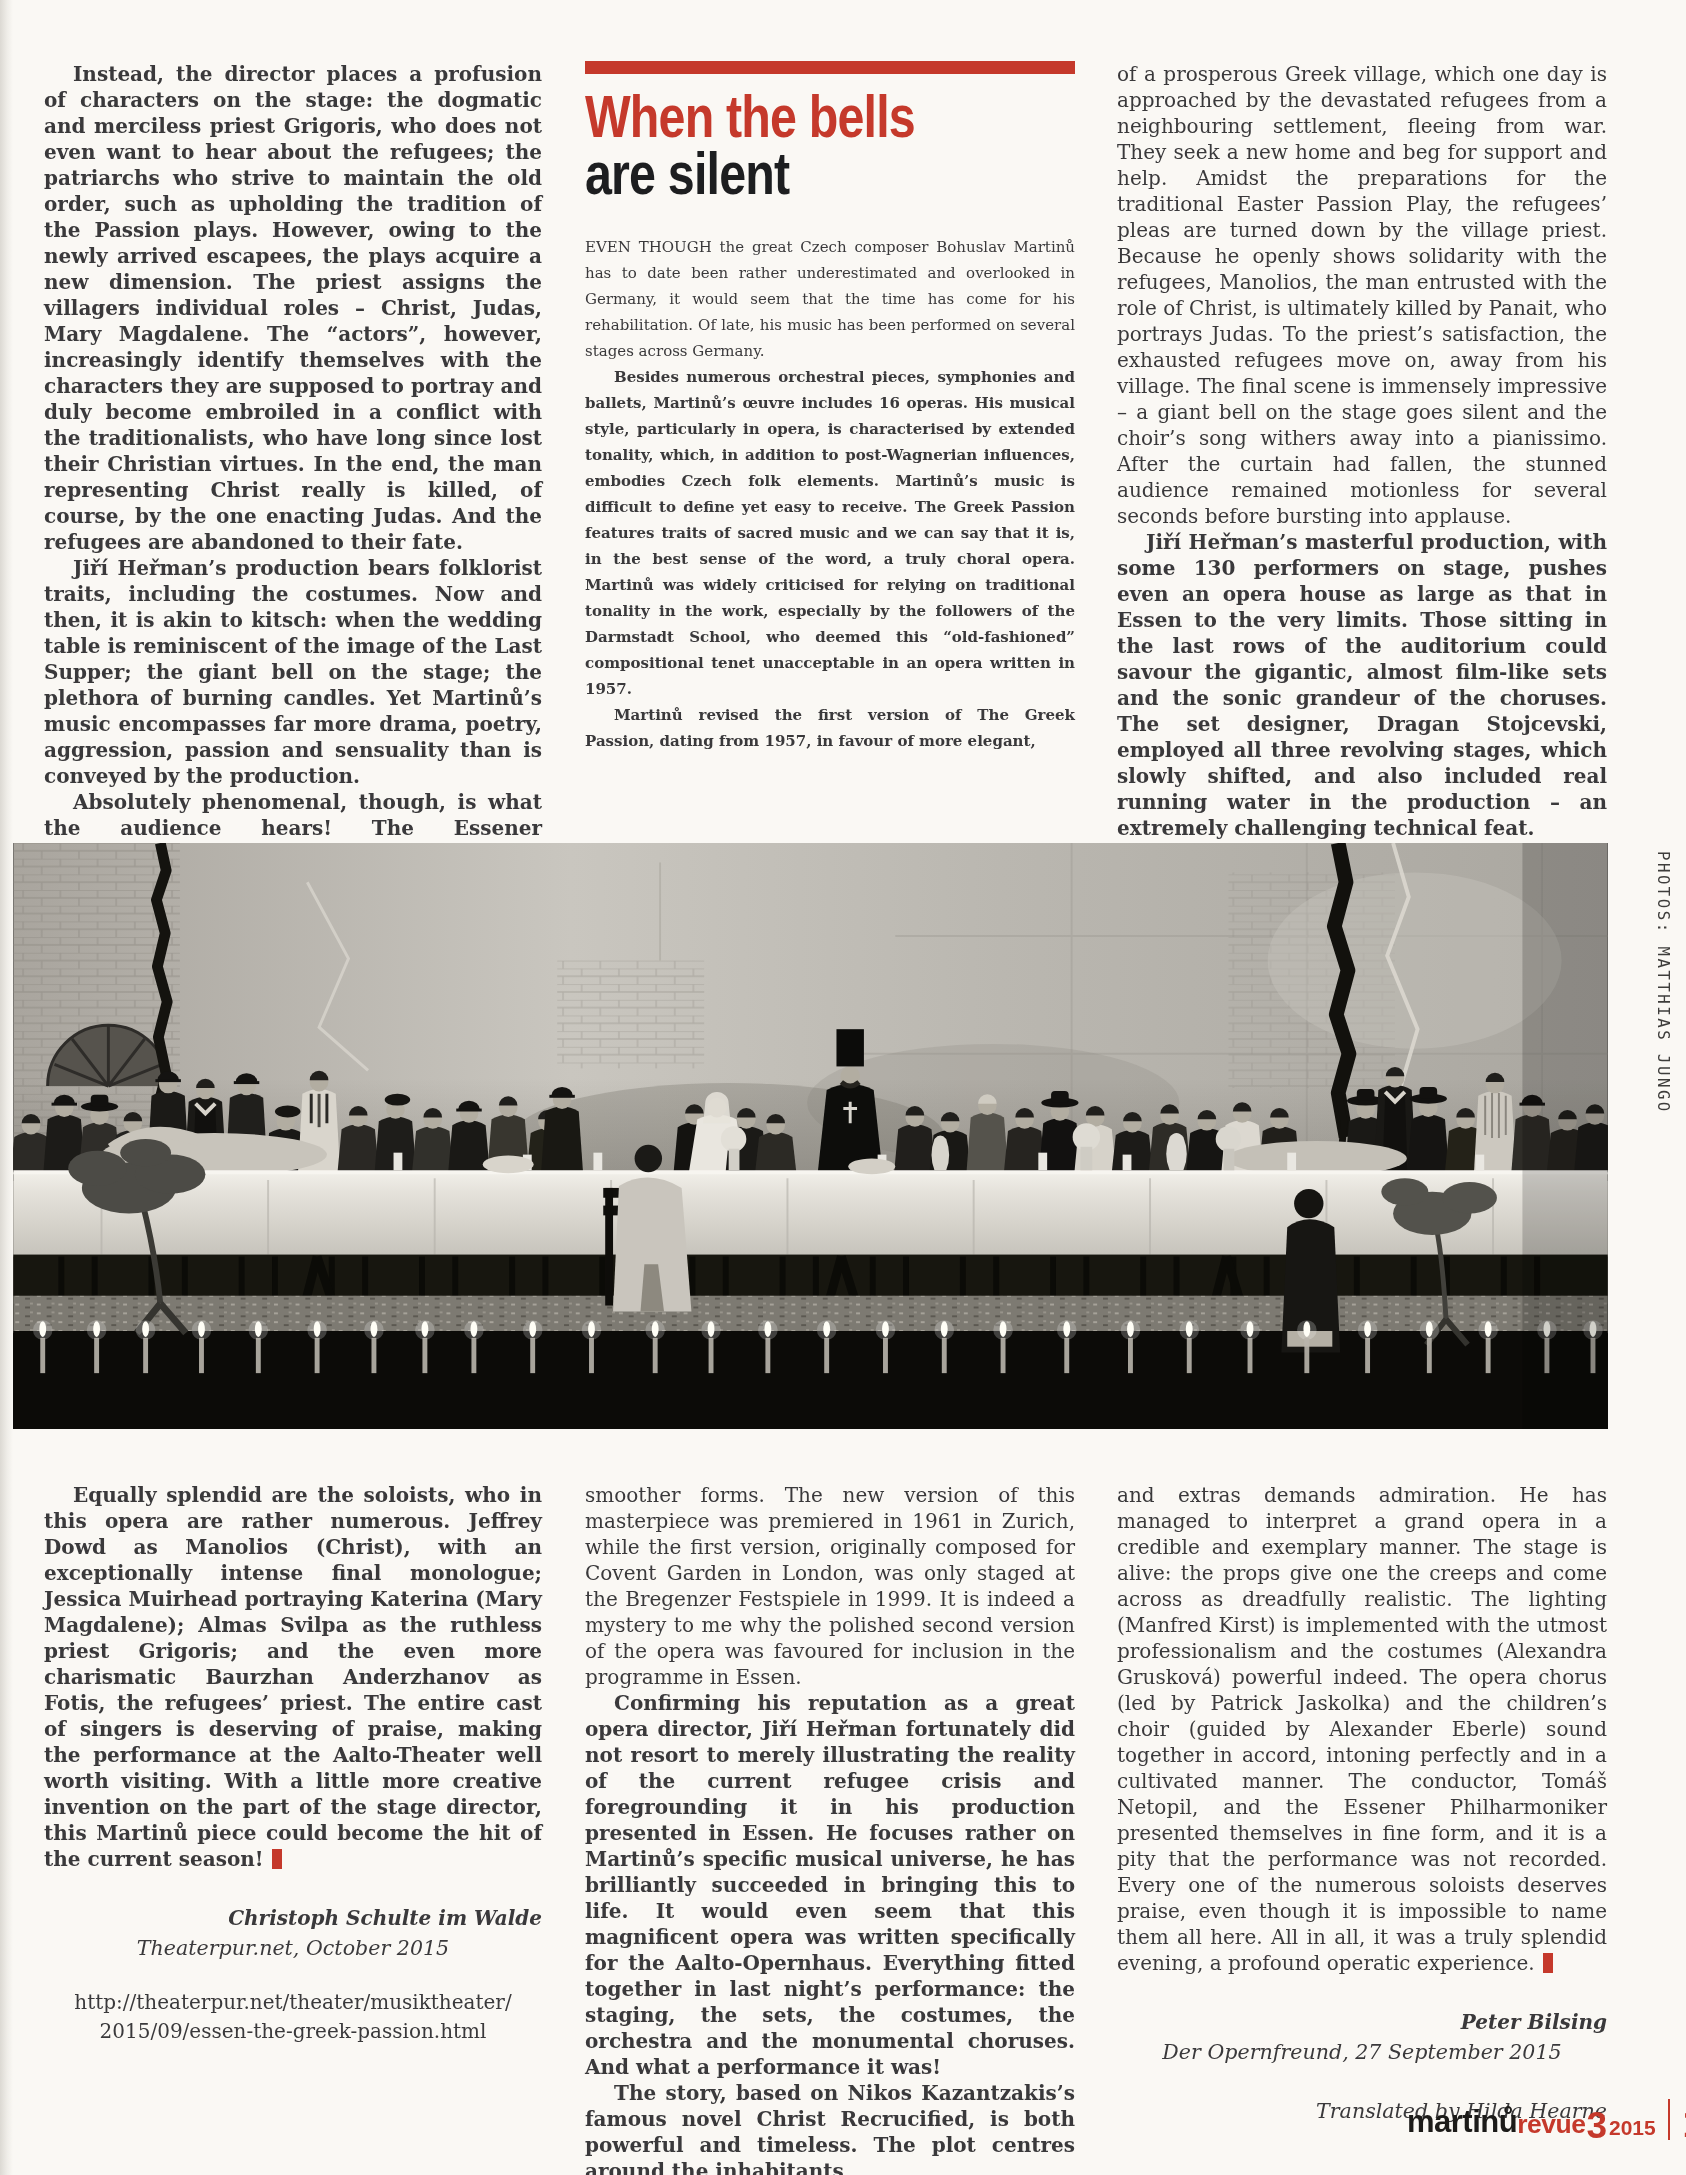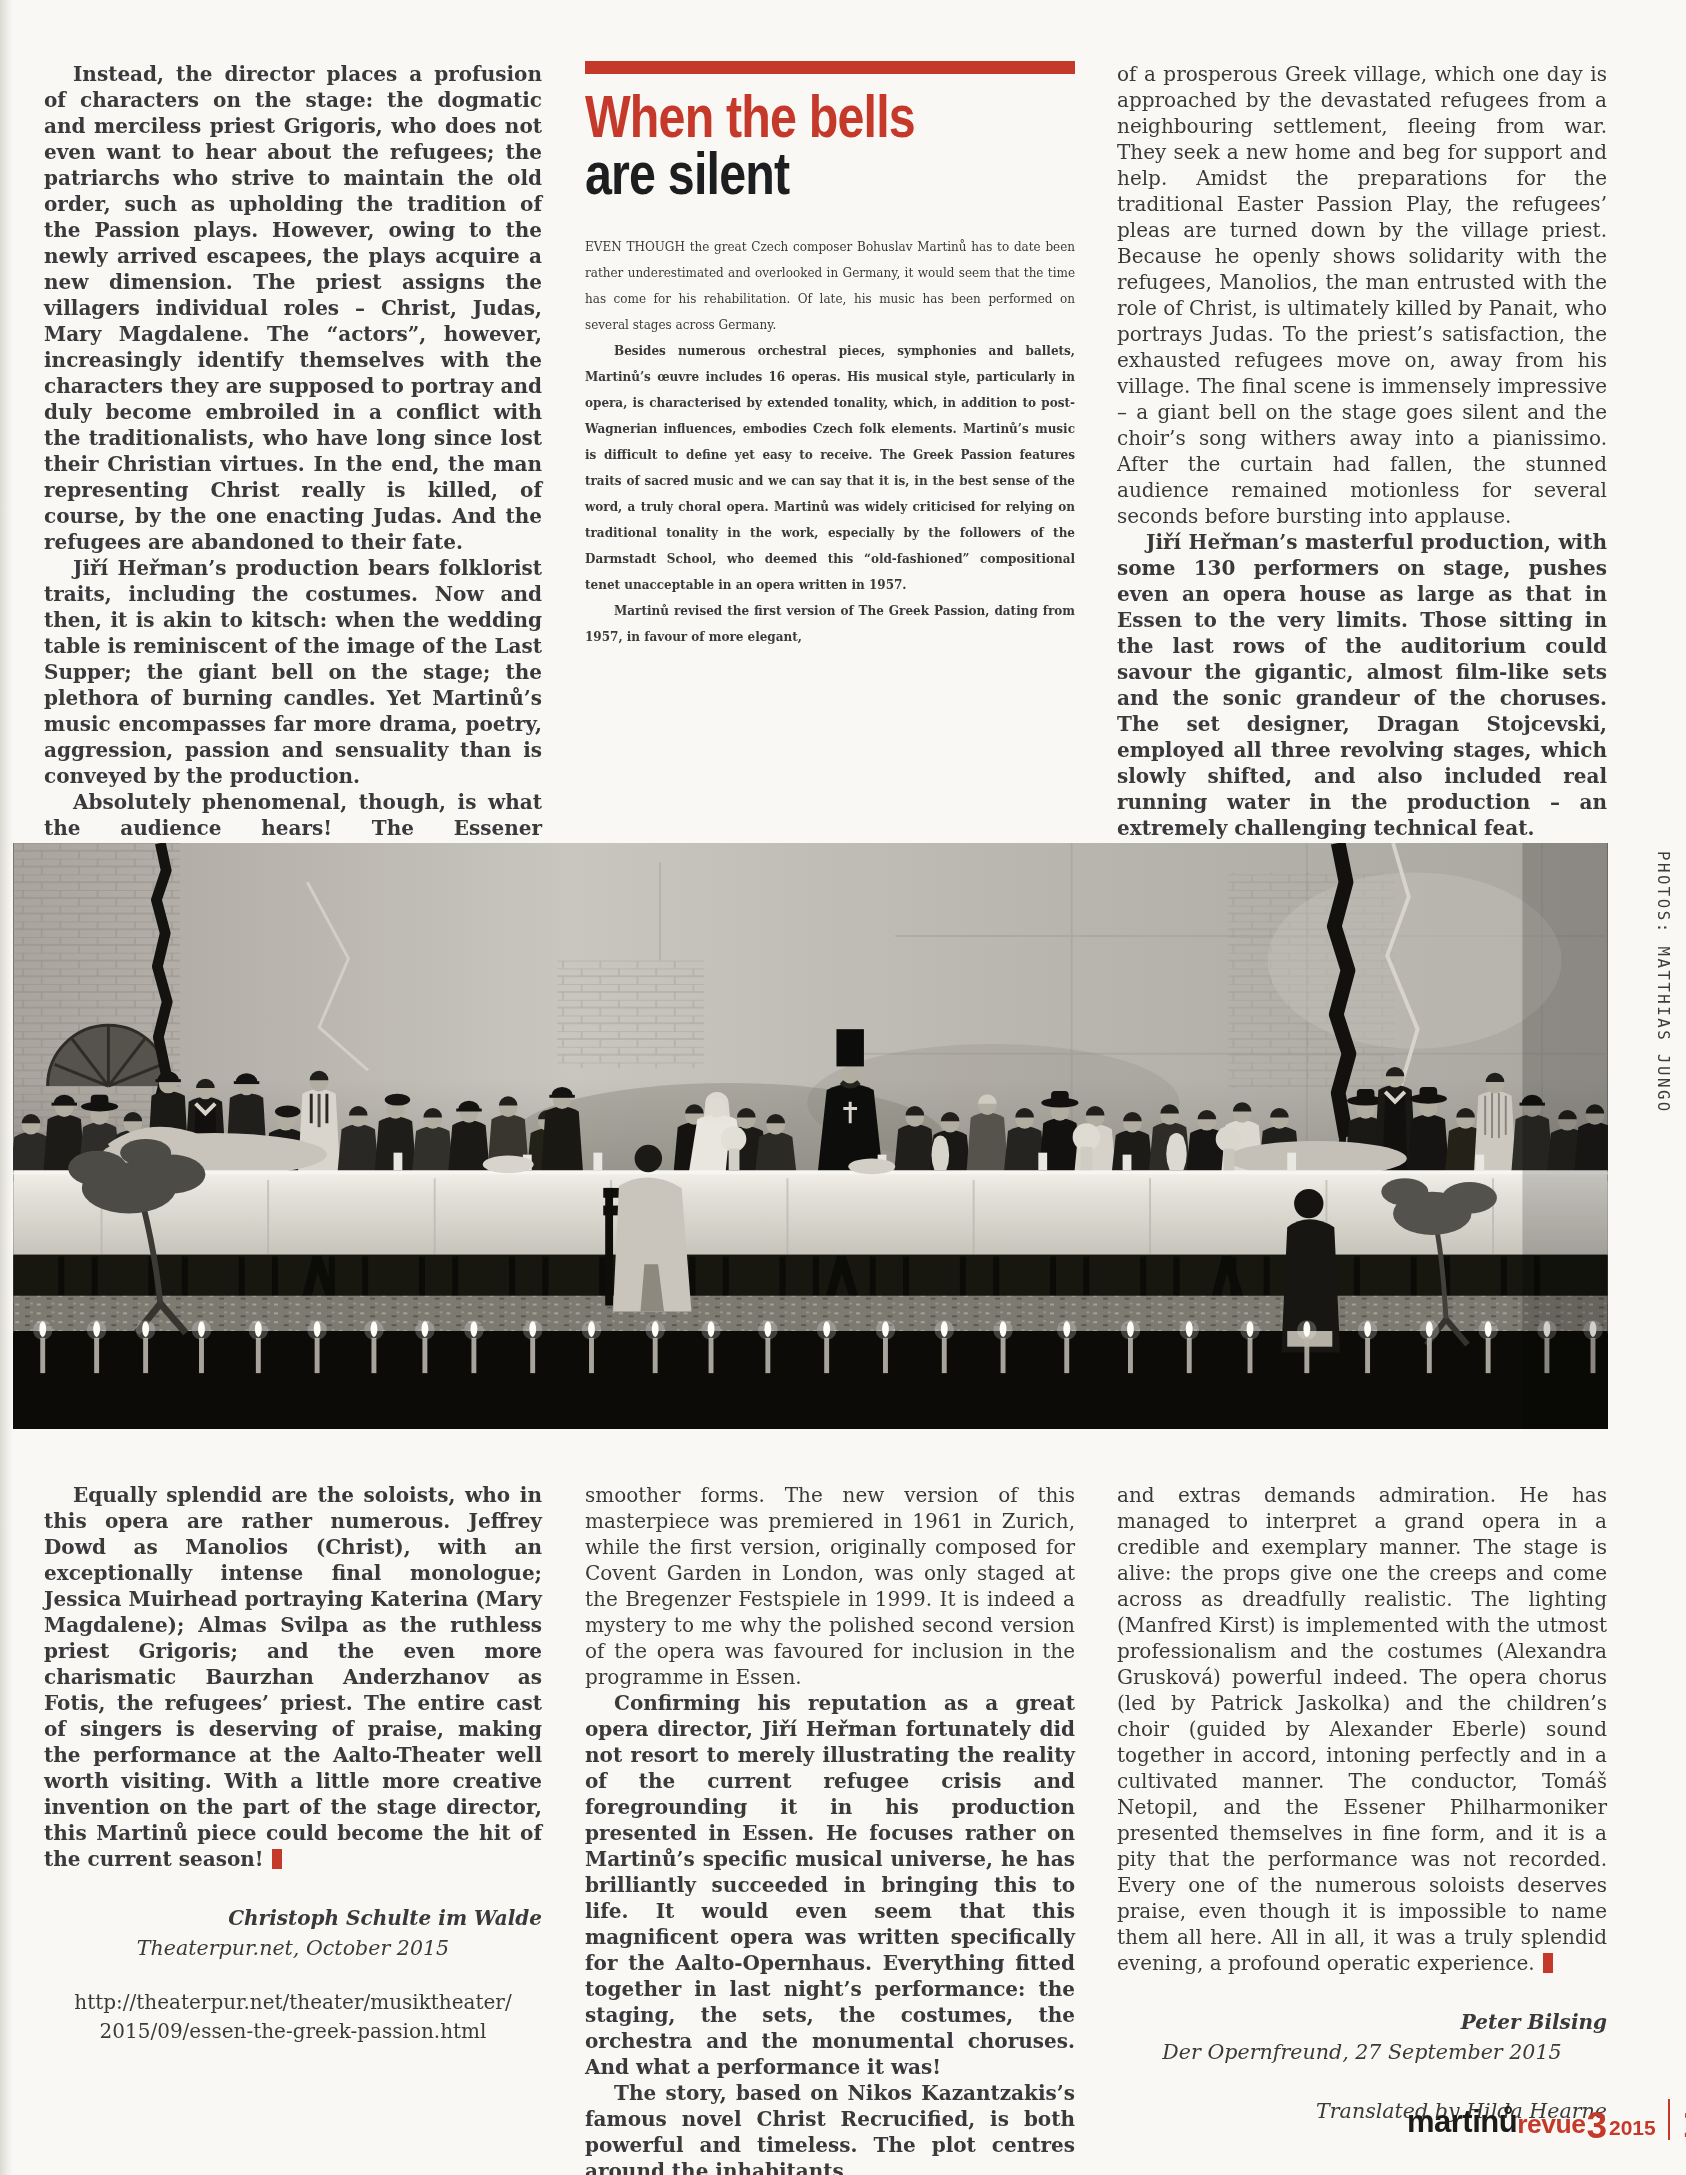--- a/index.html
+++ b/index.html
@@ -28,21 +28,21 @@
   .col-b3{left:1117px;top:1482px;width:490px;}
   .headline-block{position:absolute;left:585px;top:61px;width:490px;}
   .kicker-bar{width:490px;height:12.7px;background:var(--accent);}
   .title{
     font-family:"Liberation Sans", sans-serif;
     font-weight:bold;font-size:59px;line-height:57px;letter-spacing:-1px;
     transform:scaleX(.82);transform-origin:0 50%;white-space:nowrap;
   }
   .title.red{color:var(--accent);margin-top:15.7px;}
   .title.black{color:#1d1e20;}
-  .headline-body{margin-top:31px;font-size:12px;line-height:26px;text-align:justify;hyphens:auto;}
+  .headline-body{margin-top:31px;font-size:15px;line-height:26px;text-align:justify;hyphens:auto;}
   .endmark{
     display:inline-block;width:9.8px;height:19.6px;background:var(--accent);
     margin-left:8.8px;vertical-align:-2.9px;
   }
   .sig-name{font-weight:bold;font-style:italic;text-align:right;margin-top:33px;font-size:20px;}
   .sig-src{font-style:italic;text-align:center;margin-top:3.9px;font-size:20.6px;}
   .translator{font-style:italic;text-align:right;margin-top:33px;font-size:20.6px;}
   .link-block{margin-top:27px;font-size:20px;line-height:29px;text-align:center;}
   .photo-wrap{position:absolute;left:12.7px;top:843px;width:1595px;height:586px;background:#111;}
   .photo-credit{

